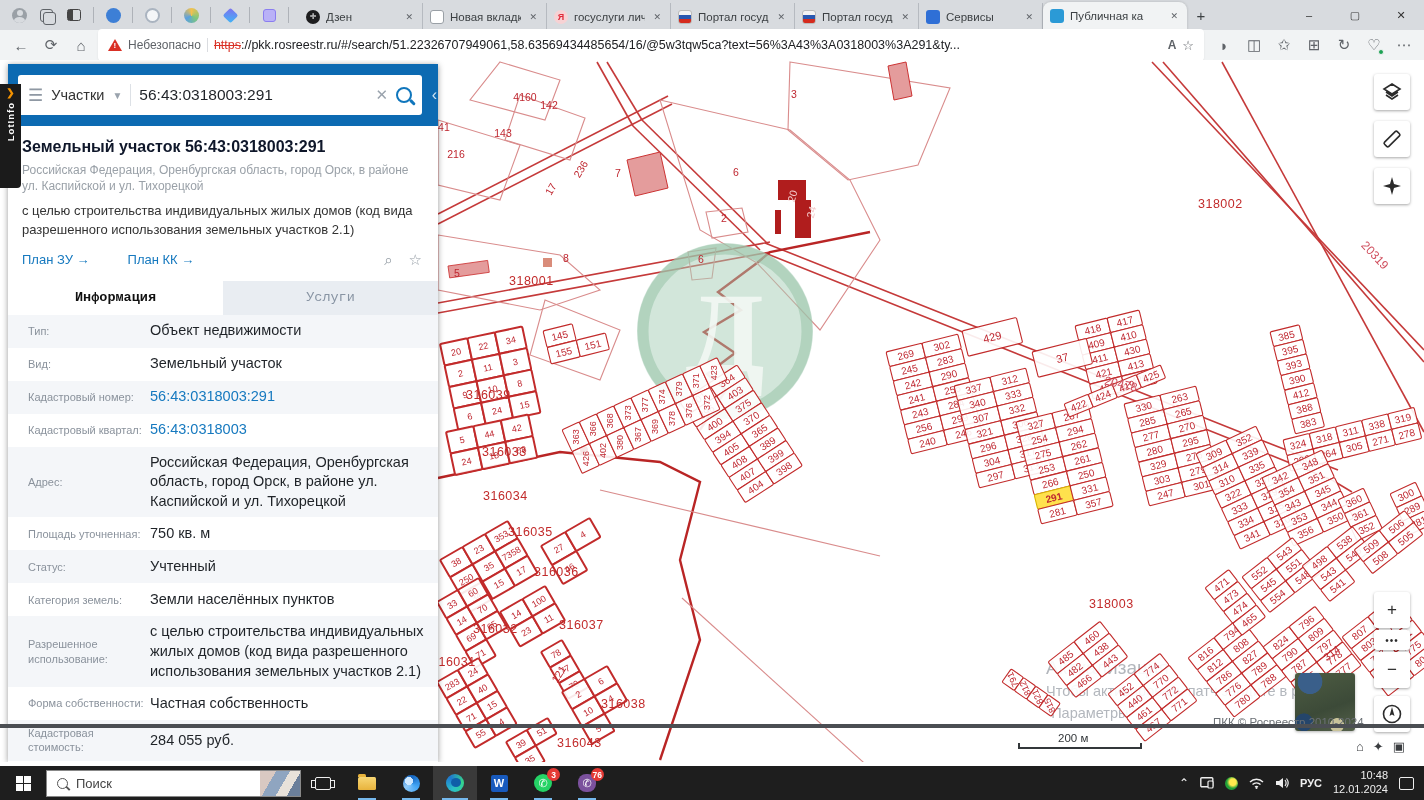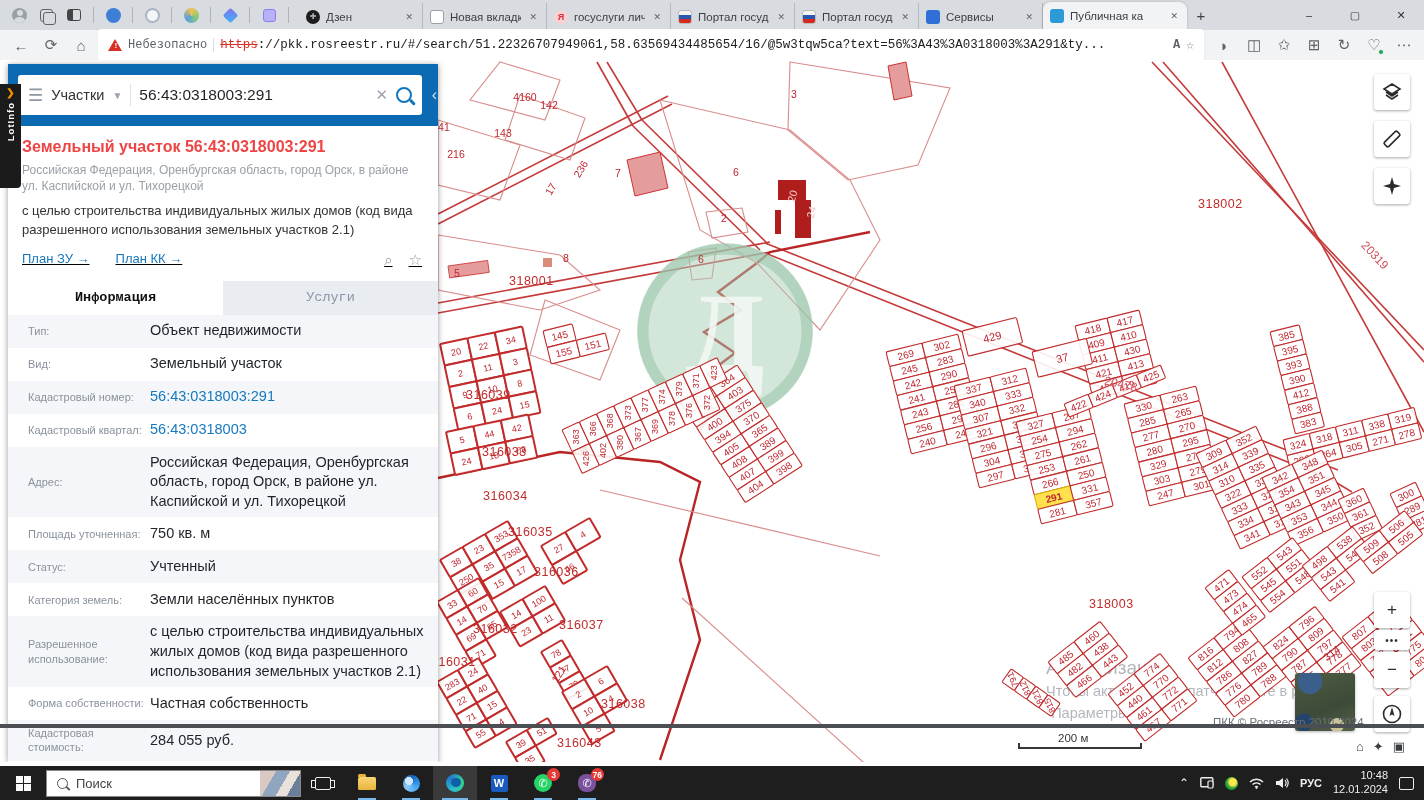--- a/index.html
+++ b/index.html
@@ -31,21 +31,21 @@
   .fav.gu { border-radius:50%; background:#f7d2d4; color:#e02b3a; font-weight:bold; }
   .fav.flag { background:linear-gradient(180deg,#f4f4f4 33%,#2a58b0 33%,#2a58b0 66%,#d52b1e 66%); border:0.5px solid #bbb; }
   .fav.serv { background:#2f6fd6; }
   .fav.pkk { background:#2b9ad6; }
   .newtab { width:28px; height:28px; display:flex; align-items:center; justify-content:center; font-size:15px; color:#3c4043; }
   .wctrl { position:absolute; right:0; top:0; height:30px; display:flex; }
   .wbtn { width:46px; height:30px; display:flex; align-items:center; justify-content:center; font-size:11px; color:#333; }
 
   .navbar { position:absolute; left:0; top:30px; width:1424px; height:30px; background:#f1f3f4; display:flex; align-items:center; padding:0 8px; gap:4px; }
   .nav-ic { width:26px; height:24px; display:flex; align-items:center; justify-content:center; font-size:15px; color:#5f6368; }
-  .urlpill { flex:1; height:32px; background:#fff; border-radius:4px; display:flex; align-items:center; padding:0 10px; gap:6px; box-shadow:0 1px 2px rgba(0,0,0,.08); overflow:hidden;font-family:Liberation Mono, monospace; }
+  .urlpill { flex:1; height:32px; background:#fff; border-radius:4px; display:flex; align-items:center; padding:0 10px; gap:6px; box-shadow:0 1px 2px rgba(0,0,0,.08); overflow:hidden; }
   .warn-tri { width:0; height:0; border-left:7px solid transparent; border-right:7px solid transparent; border-bottom:12px solid #d93025; position:relative; }
   .warn-tri:after { content:"!"; position:absolute; left:-1.5px; top:2px; color:#fff; font-size:8px; font-weight:bold; }
   .warn-txt { font-size:12px; color:#5f6368; }
   .pill-sep { width:1px; height:14px; background:#dadce0; }
   .url { font-size:12.5px; color:#202124; white-space:nowrap; overflow:hidden; flex:1; }
   .url .https { color:#d93025; text-decoration:line-through; }
   .read-aloud { font-size:12px; color:#5f6368; font-weight:bold; }
   .nav-right { display:flex; align-items:center; gap:6px; padding-left:4px; }
   .nav-right .nav-ic { position:relative; width:24px; }
   .gdot { position:absolute; right:2px; bottom:2px; width:6px; height:6px; border-radius:50%; background:#1da153; border:1px solid #f1f3f4; }
@@ -80,24 +80,24 @@
   .sdiv { width:1px; height:22px; background:#dde1e6; }
   .query { flex:1; font-size:15.5px; color:#1f2328; }
   .clear-x { color:#9aa3ad; font-size:15px; }
   .mag { width:16px; height:16px; border:2.5px solid #1076bc; border-radius:50%; position:relative; }
   .mag:after { content:""; position:absolute; width:2.5px; height:7px; background:#1076bc; transform:rotate(-45deg); right:-3px; bottom:-5px; border-radius:2px; }
   .collapse { position:absolute; right:1px; top:22px; color:#cfe4f4; font-size:16px; }
   .lotinfo { position:absolute; left:-8px; top:20px; width:21px; height:104px; background:#1b1b1b; border-radius:0 0 4px 0; display:flex; flex-direction:column; align-items:center; padding-top:3px; z-index:5; }
   .lotinfo .arr { color:#f59300; font-size:10px; font-weight:bold; }
   .lotinfo .vtxt { color:#fff; font-size:9.5px; font-weight:bold; writing-mode:vertical-rl; transform:rotate(180deg); letter-spacing:1px; margin-top:4px; }
   .pbody { padding:12px 0 0 0; }
-  .ptitle { font-size:16px; font-weight:bold; color:#ef4444; padding:0 16px 6px 14px; }
+  .ptitle { font-size:16px; font-weight:bold; color:#0f172a; padding:0 16px 6px 14px; }
   .psub { font-size:12px; color:#9aa1a8; line-height:1.35; padding:0 16px 8px 14px; }
   .pdesc { font-size:13px; color:#333; line-height:1.4; padding:0 16px 10px 14px; }
-  .plinks { display:flex; align-items:flex-start; gap:26px; padding:2px 16px 12px 14px;text-decoration:underline; }
+  .plinks { display:flex; align-items:center; gap:38px; padding:2px 16px 12px 14px; }
   .plink { font-size:13px; color:#1679bf; }
   .plink-icons { margin-left:auto; display:flex; gap:16px; color:#98a0a8; font-size:15px; }
   .ptabs { display:flex; height:34px; }
   .ptab { flex:1; display:flex; align-items:center; justify-content:center; font-size:13.5px;font-family:Liberation Mono, monospace; }
   .ptab.on { background:#fff; color:#111; font-weight:bold; }
   .ptab.off { background:#e9edf2; color:#8894a3; }
   .rows { }
   .row { display:flex; align-items:center; min-height:33px; padding:6px 0; }
   .row.alt { background:#f4f6f9; }
   .rlabel { flex:0 0 142px; padding-left:20px; font-size:11px; color:#8a929c; line-height:1.3; }

